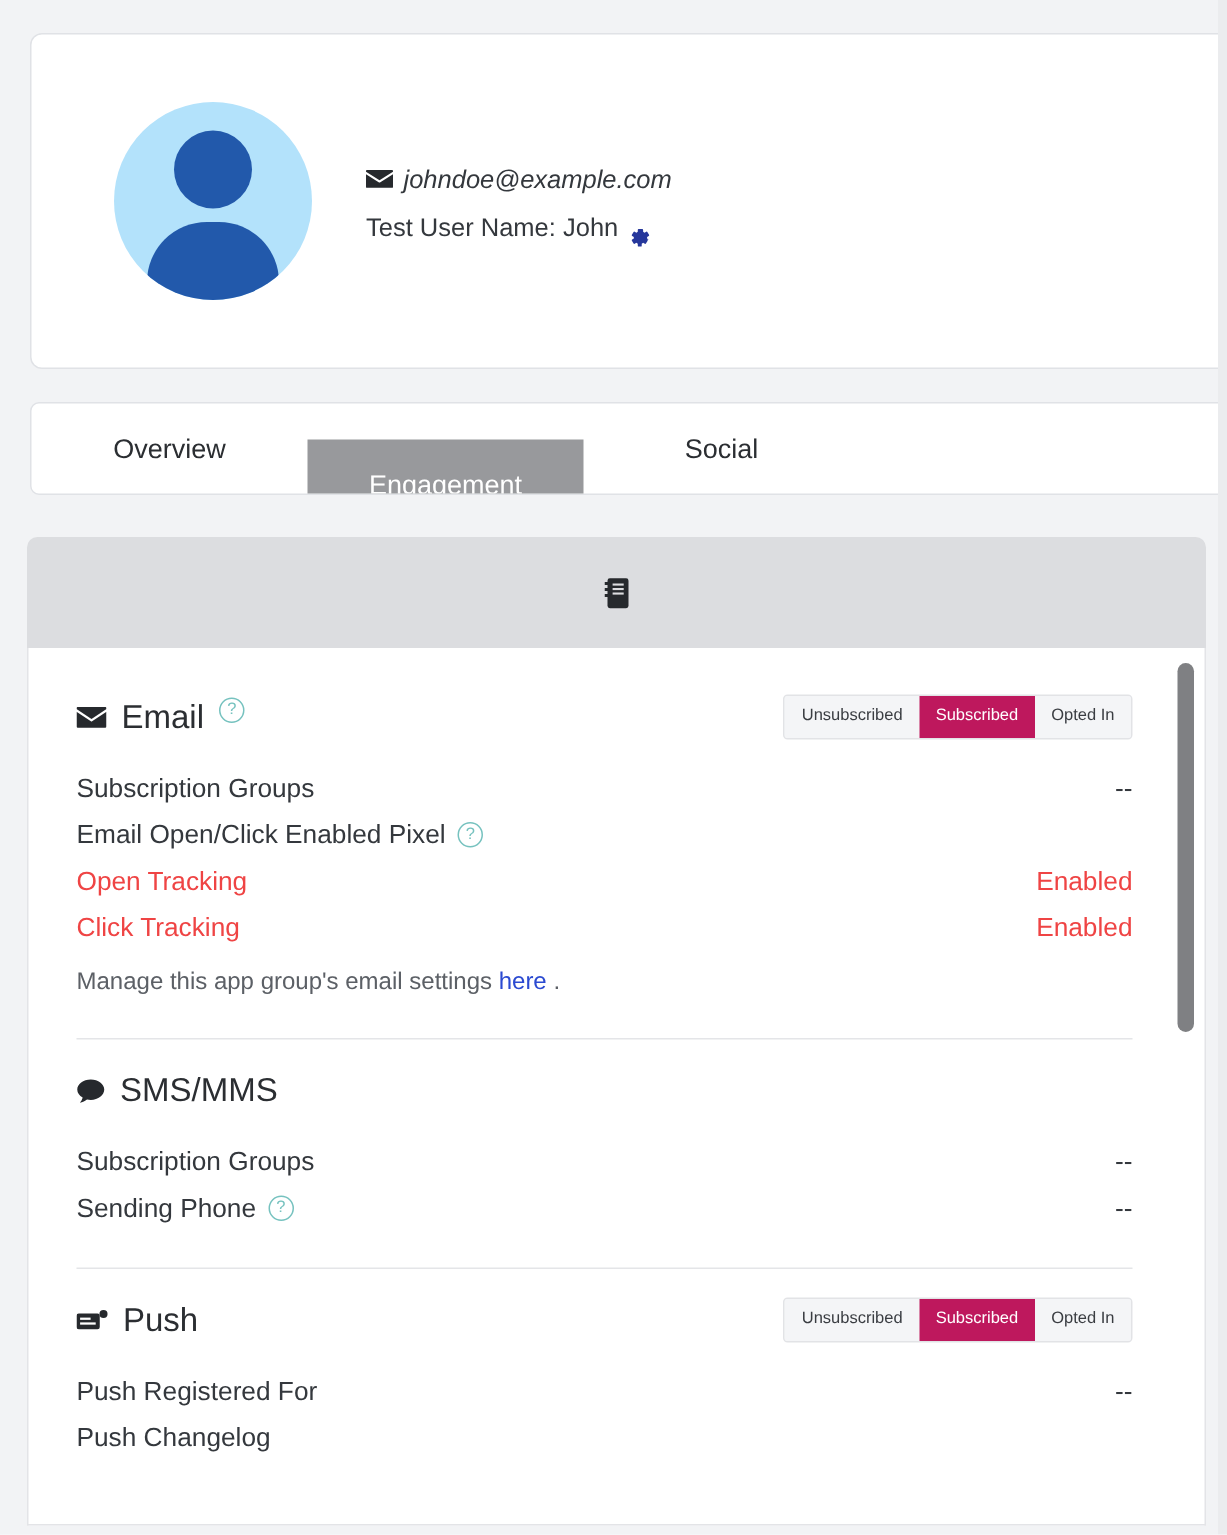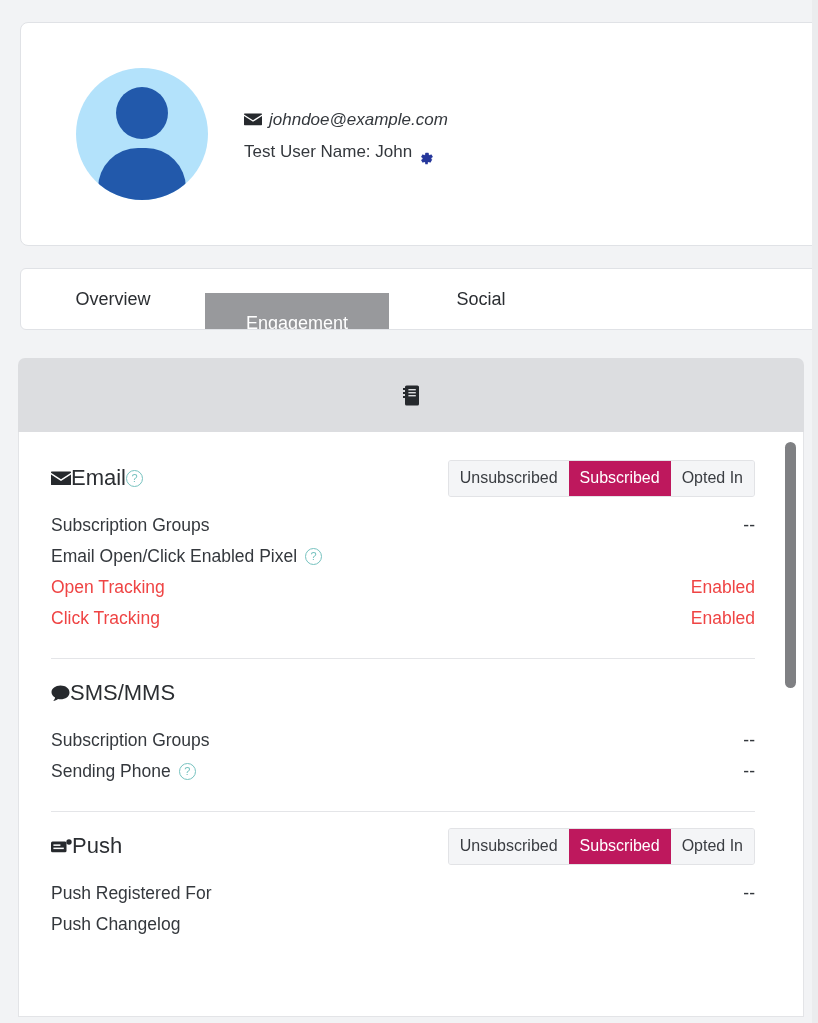--- a/index.html
+++ b/index.html
@@ -92,32 +92,32 @@
     overflow: hidden;
   }
   .settings-inner { padding: 26px 48px 10px 32px; }
 
   .section { padding-bottom: 4px; }
   .sec-head {
     display: flex; align-items: center; justify-content: space-between;
     min-height: 40px; margin-bottom: 12px;
   }
   .sec-title {
-    display: flex; align-items: center; 
+    display: flex; gap: 10px;
     font-size: 22px; color: #2b2e32; font-weight: 400;
   }
   .sec-title .ico { display: flex; align-items: center; flex: none; }
 
   
   .segmented {
     display: flex; border-radius: 3px; overflow: hidden;
     border: 1px solid #e2e3e6; background: #f4f5f7;
   }
   .seg {
-    font-size: 16px; padding: 7px 11px 8px;
+    font-size: 11px; padding: 7px 11px 8px;
     color: #3a3d42; background: #f4f5f7; cursor: pointer;
     white-space: nowrap; border: 0; font-family: inherit; line-height: 1.25;
   }
   .seg.active { background: #be185d; color: #ffffff; }
 
   
   .kv {
     display: flex; align-items: center; justify-content: space-between;
     padding: 5px 0; font-size: 17.5px; color: #34383d;
   }
@@ -249,20 +249,25 @@
         <div class="kv tracking">
           <span class="k">Open Tracking</span>
           <span class="v">Enabled</span>
         </div>
 
         <div class="kv tracking">
           <span class="k">Click Tracking</span>
           <span class="v">Enabled</span>
         </div>
 
+        <div class="note">
+          <span>Manage this app group's email settings</span>
+          <a href="#">here</a>
+          <span>.</span>
+        </div>
       </div>
 
       <div class="divider"></div>
 
       <div class="section">
         <div class="sec-head">
           <div class="sec-title">
             <span class="ico">
               <svg viewBox="0 0 19 17" width="19" height="17" aria-hidden="true">
                 <path fill="#26292d" d="M9.5 0.6C4.5 0.6 0.5 3.6 0.5 7.3c0 2.2 1.4 4.1 3.6 5.3-.2 1.2-.9 2.5-1.9 3.5 1.9-.3 3.6-1.1 4.8-2.1.8.2 1.6.3 2.5.3 5 0 9-3 9-6.9S14.5.6 9.5.6z"></path>

